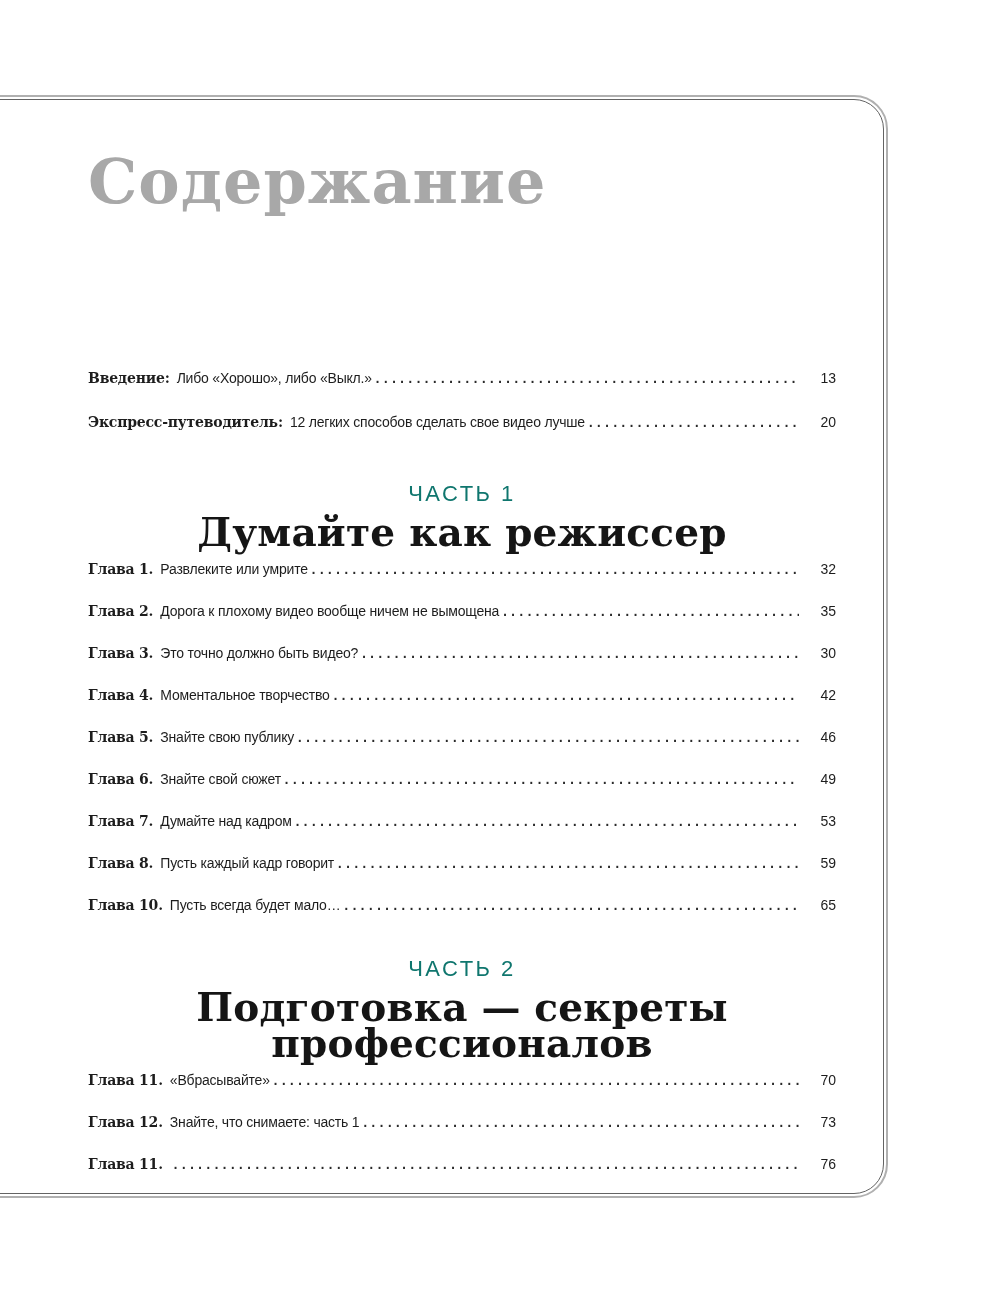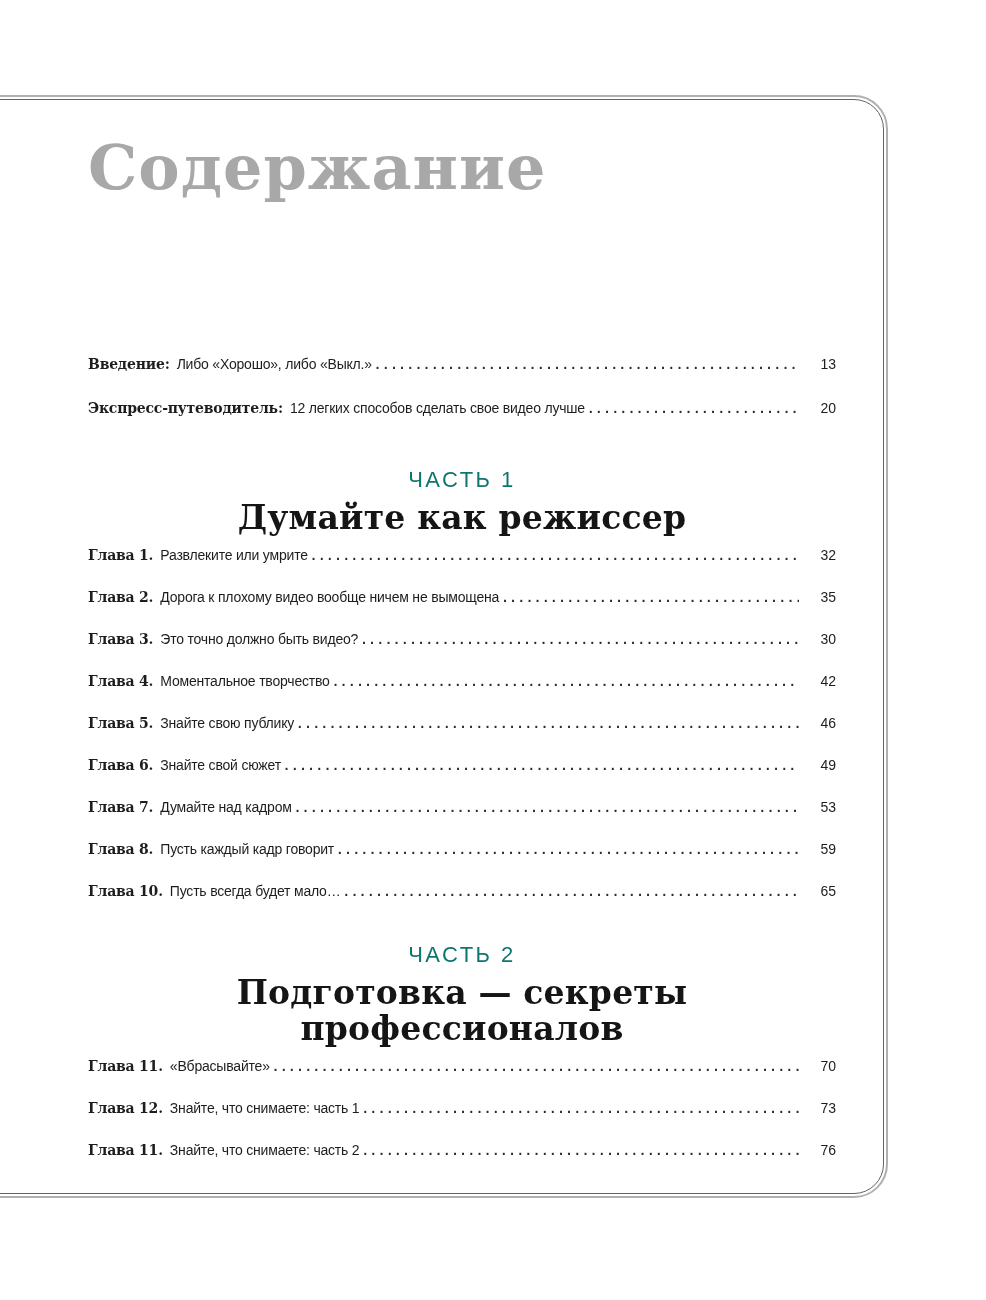--- a/index.html
+++ b/index.html
@@ -22,21 +22,21 @@
     box-sizing: border-box;
   }
   .frame-inner {
     position: absolute; inset: 2px;
     border: 1px solid #636363;
     border-radius: 30px;
   }
 
   .content {
     position: absolute;
-    left: 88px; top: 97px;
+    left: 88px; top: 111px;
     width: 748px;
   }
 
   .page-title {
     margin: 36px 0 0 0;
     font-family: "DejaVu Serif", serif;
     font-weight: 700;
     font-size: 62px;
     line-height: 70px;
     letter-spacing: 1px;
@@ -82,21 +82,21 @@
     text-align: center;
     font-size: 22px;
     line-height: 26px;
     letter-spacing: 2.5px;
     color: #0f766e;
   }
   .part-title {
     text-align: center;
     font-family: "DejaVu Serif", serif;
     font-weight: 700;
-    font-size: 33px;
+    font-size: 39px;
     line-height: 36px;
     margin-top: 7px;
     letter-spacing: 0.2px;
     color: #151515;
   }
   .chapter-list { margin-top: 4px; }
   .chapter-list .toc-row { margin-bottom: 14px; }
 </style>
 </head>
 <body>
@@ -196,20 +196,19 @@
         <span class="toc-page">70</span>
       </div>
       <div class="toc-row">
         <span class="toc-label">Глава 12.</span>
         <span class="toc-text">Знайте, что снимаете: часть 1</span>
         <span class="leader"></span>
         <span class="toc-page">73</span>
       </div>
       <div class="toc-row">
         <span class="toc-label">Глава 11.</span>
-        <span class="toc-text">Знайте, что снимаете: часть 2</span>
         <span class="leader"></span>
         <span class="toc-page">76</span>
       </div>
     </div>
   </div>
 
 </div>
 
 </body></html>

